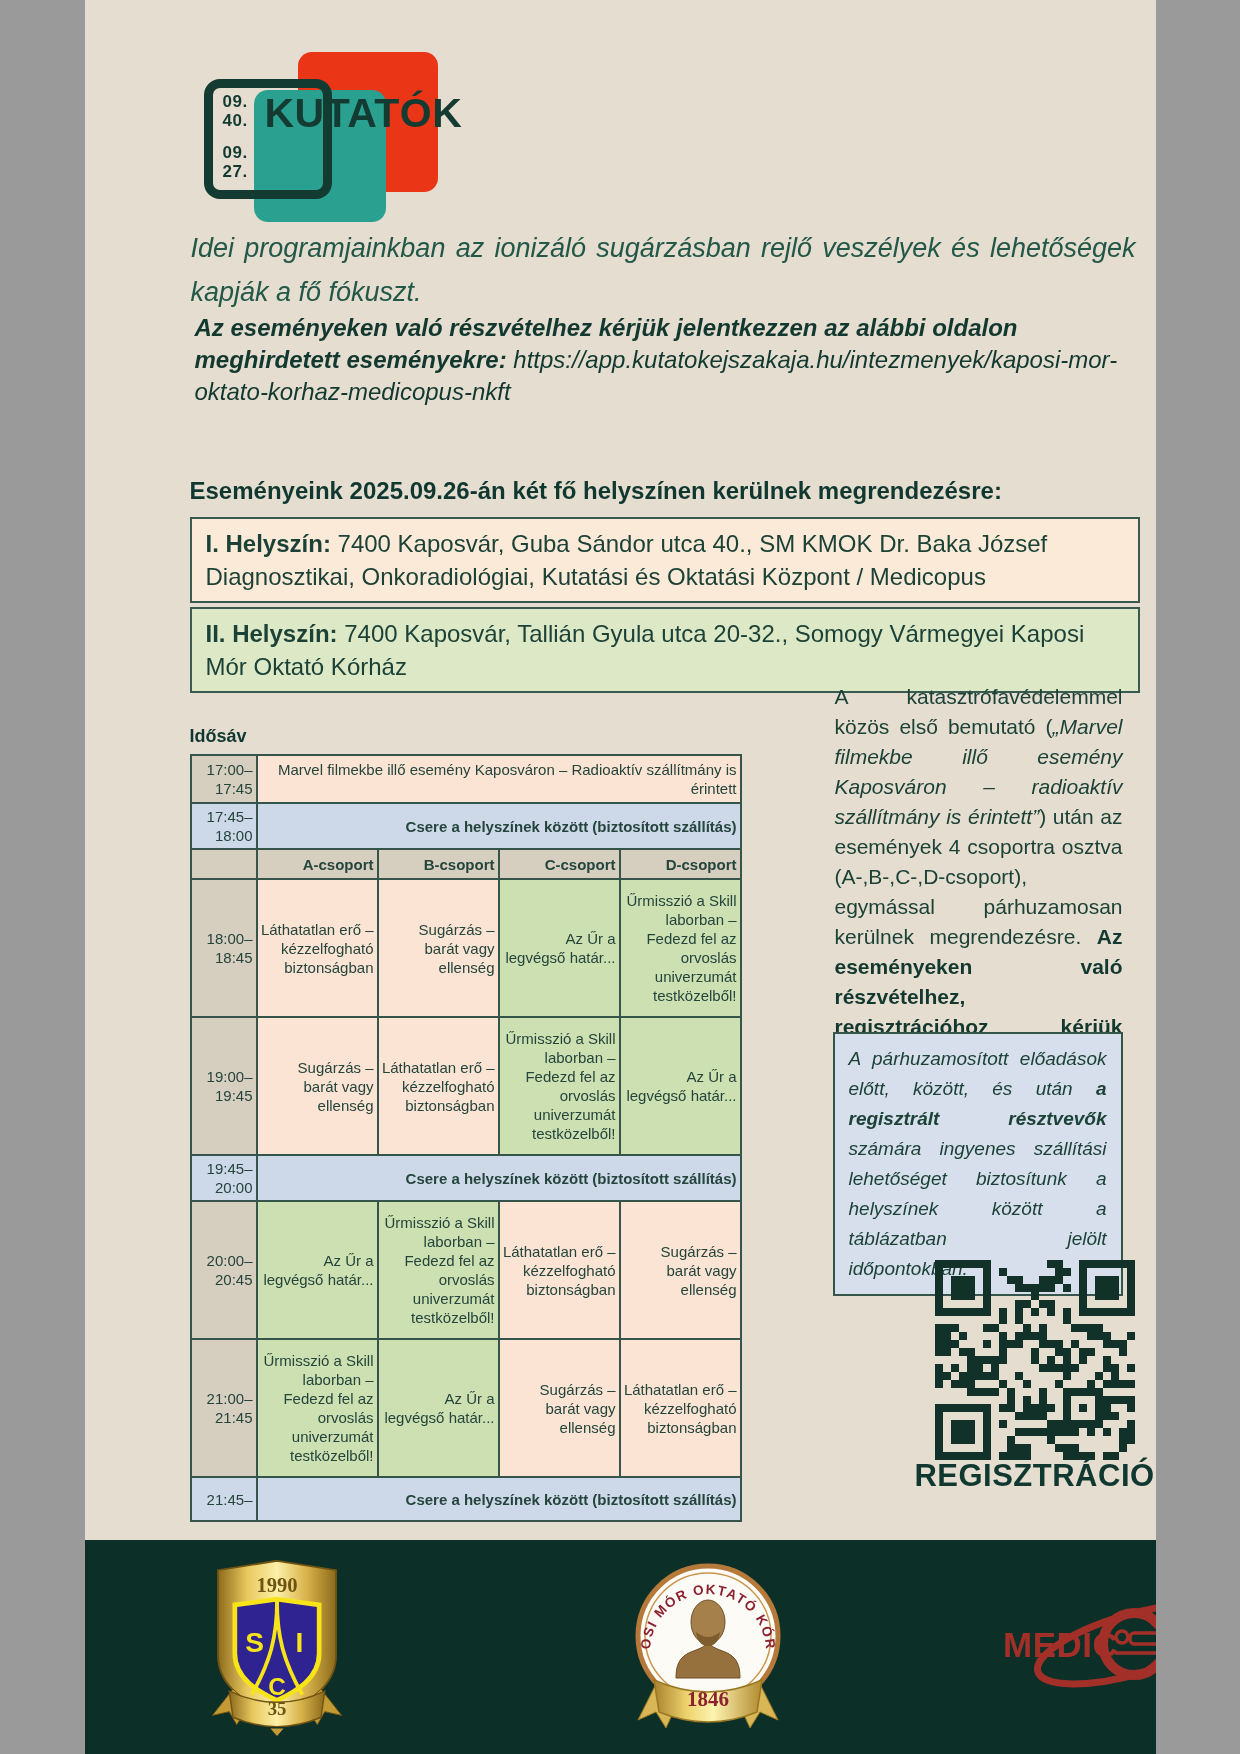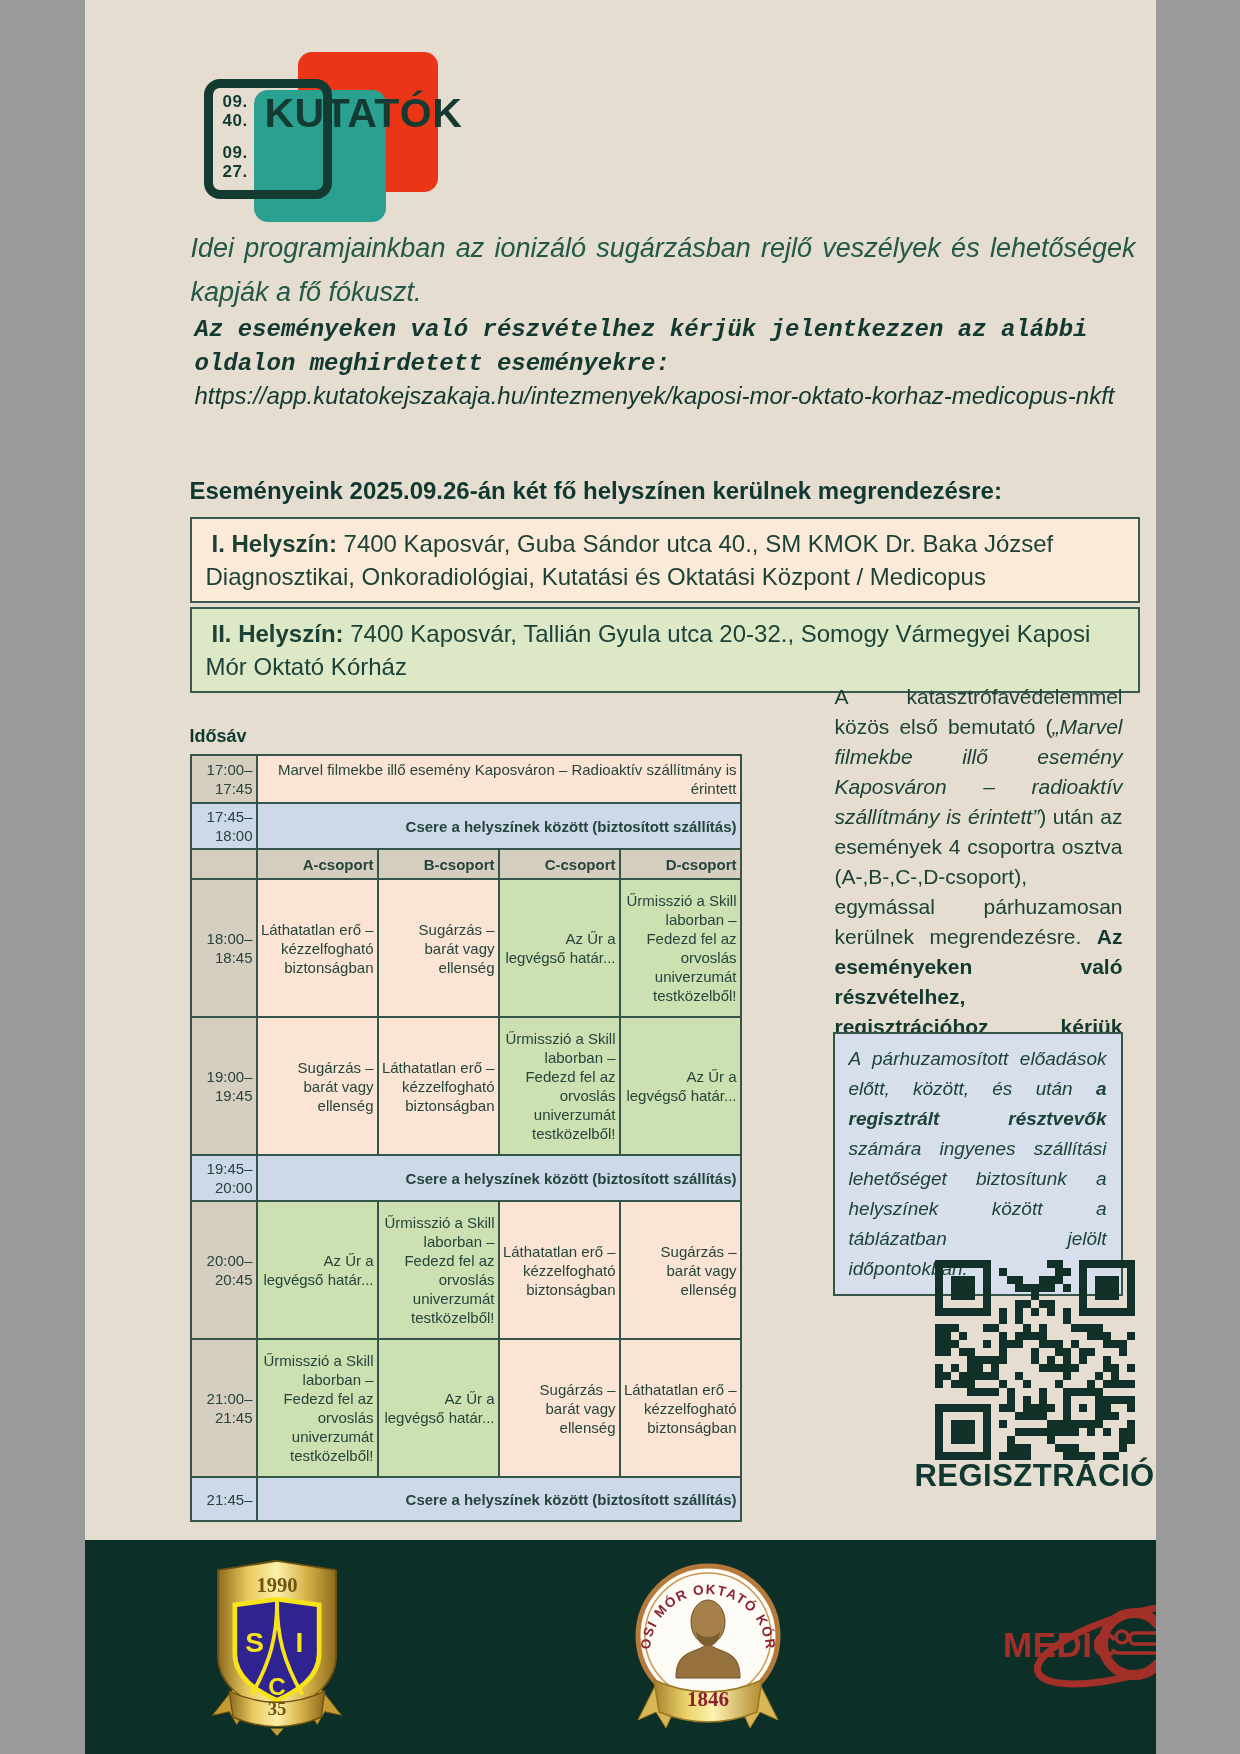--- a/index.html
+++ b/index.html
@@ -13,26 +13,26 @@
   .sq-red{position:absolute;left:108px;top:12px;width:140px;height:140px;background:#ea3517;border-radius:14px;}
   .sq-teal{position:absolute;left:64px;top:50px;width:132px;height:132px;background:#2aa091;border-radius:14px;}
   .date-box{position:absolute;left:14px;top:39px;width:100px;height:98px;border:9px solid #143b32;border-radius:16px;padding:4px 0 0 10px;}
   .date{font-size:17px;font-weight:800;color:#143b32;line-height:19px;letter-spacing:.5px;}
   .date-gap{height:13px;}
   .brand-title{position:absolute;left:75px;top:50px;font-size:41px;font-weight:800;color:#143b32;line-height:47px;letter-spacing:.5px;white-space:nowrap;}
   .brand-title .l2{padding-left:28px;}
   
   .lead{position:absolute;left:106px;top:226px;width:945px;font-size:27px;font-style:italic;font-weight:500;line-height:44px;text-align:justify;color:#235848;margin:0;}
   .cta{position:absolute;left:110px;top:312px;width:945px;font-size:24px;font-style:italic;line-height:32px;color:#12382f;margin:0;}
-  .cta b{font-weight:700;font-family:Liberation Mono, monospace;}
+  .cta b{font-weight:700;}
   .cta .url{font-weight:400;}
   
   .loc-heading{position:absolute;left:105px;top:477px;font-size:24px;font-weight:800;color:#103830;margin:0;}
   .loc-box{position:absolute;left:105px;width:918px;border:2px solid #3a5a50;padding:8px 14px;font-size:24px;line-height:33px;color:#1c4237;}
-  .loc-box b{font-weight:700;margin-left:6px;}
+  .loc-box b{font-weight:700;}
   .loc1{top:517px;background:#fcead9;}
   .loc2{top:607px;background:#dce8c6;}
   
   .sched-header{position:absolute;left:105px;top:726px;width:550px;display:flex;}
   .th-time{width:66px;font-weight:700;font-size:18px;color:#103830;}
   .th-event{width:484px;text-align:center;font-weight:700;font-size:18px;color:#103830;}
   table.sched{position:absolute;left:105px;top:754px;width:550px;border-collapse:collapse;table-layout:fixed;}
   table.sched td{border:2px solid #35544a;text-align:right;vertical-align:middle;padding:3px 3px;font-size:15px;line-height:19px;color:#24443c;overflow:hidden;}
   .c-time{background:#d6cfc0;}
   .time-blue{background:#cdd9e9;}

